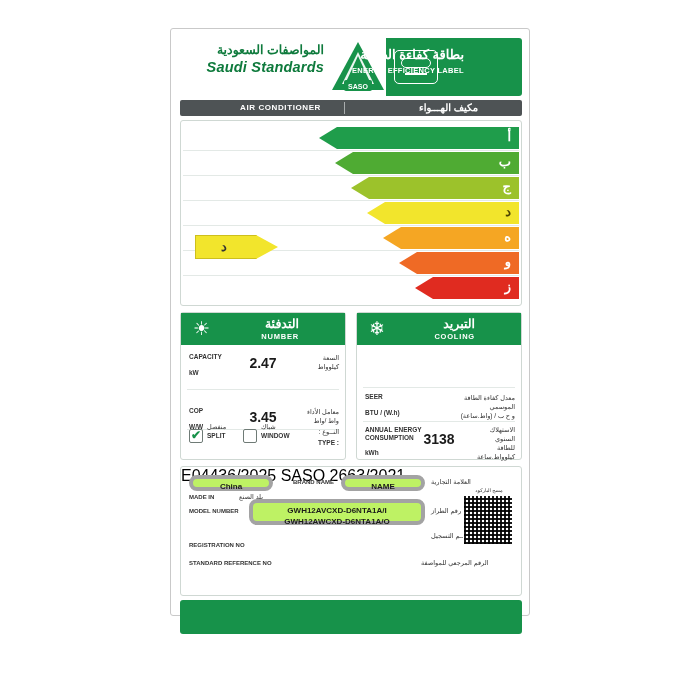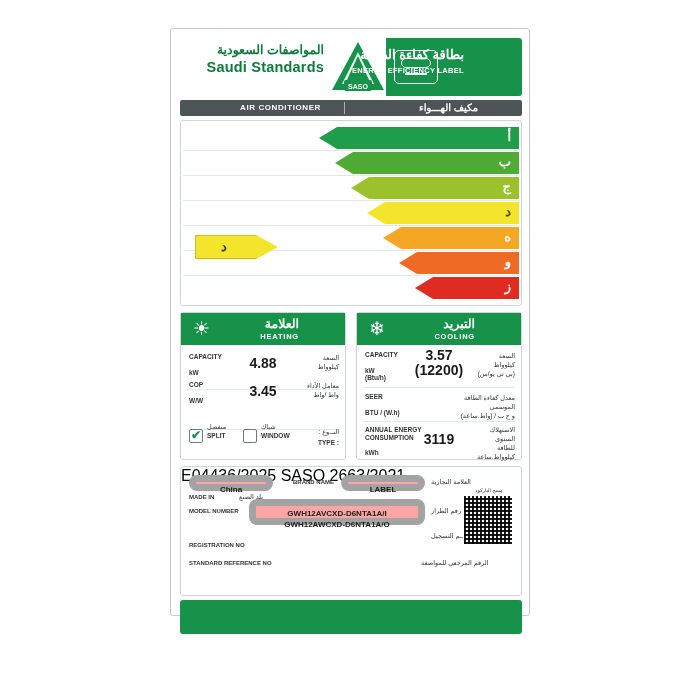--- a/index.html
+++ b/index.html
@@ -54,20 +54,21 @@
     font-weight: bold;
     line-height: 16px;
     direction: rtl;
   }
   .saso-en {
     color: #0e7a3c;
     font-size: 14.5px;
     font-weight: bold;
     line-height: 18px;
     letter-spacing: 0.2px;
+    font-style: italic;
   }
   .saso-logo {
     position: absolute;
     left: 150px;
     top: 2px;
     width: 56px;
     height: 54px;
   }
   .green-banner {
     position: absolute;
@@ -418,23 +419,23 @@
     top: 428px;
     width: 342px;
     height: 130px;
     border: 1px solid #cfd8d3;
     border-radius: 3px;
     box-sizing: border-box;
     background: #ffffff;
   }
   .field {
     position: absolute;
-    border: 7px solid #a3a3a3;
-    box-sizing: border-box;
-    background: #fca5a5;
+    border: 4px solid #a3a3a3;
+    box-sizing: border-box;
+    background: #bef264;
     border-radius: 8px;
   }
   .field .ftext {
     position: absolute;
     left: 0;
     width: 100%;
     text-align: center;
     font-size: 8px;
     font-weight: bold;
     color: #1a1a1a;
@@ -601,32 +602,32 @@
         <div class="ctip-border"></div>
         <div class="cbody"></div>
         <div class="ctip"></div>
         <div class="clabel">د</div>
       </div>
     </div>
 
     <div class="panel panel-heating">
       <div class="panel-head">
         <span class="glyph">☀</span>
-        <span class="ar">العلامة</span>
-        <span class="en">HEATING</span>
+        <span class="ar">التدفئة</span>
+        <span class="en">NUMBER</span>
       </div>
 
       <div class="metric" style="top:36px;">
         <span class="en-label">CAPACITY</span>
         <span class="unit">kW</span>
-        <span class="value">4.88</span>
+        <span class="value">2.47</span>
         <span class="ar-label ml-multi">السعة<br>كيلوواط</span>
       </div>
       <div class="metric-sep" style="top:76px;"></div>
-      <div class="metric" style="top:64px;">
+      <div class="metric" style="top:90px;">
         <span class="en-label">COP</span>
         <span class="unit">W/W</span>
         <span class="value">3.45</span>
         <span class="ar-label ml-multi">معامل الأداء<br>واط /واط</span>
       </div>
       <div class="metric-sep" style="top:116px;"></div>
 
       <div class="split-row">
         <div class="chk checked" style="left:8px; top:8px;"></div>
         <span class="chk-text" style="left:26px; top:11px;">SPLIT</span>
@@ -641,52 +642,46 @@
       </div>
     </div>
 
     <div class="panel panel-cooling">
       <div class="panel-head cool">
         <span class="glyph">❄</span>
         <span class="ar">التبريد</span>
         <span class="en">COOLING</span>
       </div>
 
-      <div class="metric" style="top:34px;">
-        <span class="en-label">CAPACITY</span>
-        <span class="unit ml-multi">kW<br>(Btu/h)</span>
-        <span class="value two-line ml-multi">3.57<br>(12200)</span>
-        <span class="ar-label ml-multi">السعة<br>كيلوواط<br>(بي تي يو/س)</span>
-      </div>
       <div class="metric-sep" style="top:74px;"></div>
 
       <div class="metric" style="top:76px;">
         <span class="en-label">SEER</span>
         <span class="unit ml-multi">BTU / (W.h)</span>
         <span class="ar-label ml-multi" style="width:60px;">معدل كفاءة الطاقة الموسمي<br>و ح ب / (واط.ساعة)</span>
       </div>
       <div class="metric-sep" style="top:108px;"></div>
 
       <div class="metric" style="top:110px;">
         <span class="en-label ml-multi" style="width:58px; top:3px;">ANNUAL ENERGY CONSUMPTION</span>
         <span class="unit" style="top:26px;">kWh</span>
-        <span class="value" style="top:8px;">3119</span>
+        <span class="value" style="top:8px;">3138</span>
         <span class="ar-label ml-multi" style="top:2px;">الاستهلاك السنوي<br>للطاقة<br>كيلوواط.ساعة</span>
       </div>
     </div>
 
     <div class="info-box">
       <div class="field" style="left:8px; top:8px; width:84px; height:16px;">
         <span class="ftext" style="top:3px;">China</span>
       </div>
       <span class="flabel-en" style="left:8px; top:27px;">MADE IN</span>
       <span class="flabel-ar" style="left:58px; top:26px;">بلد الصنع</span>
 
       <div class="field" style="left:160px; top:8px; width:84px; height:16px;">
-        <span class="ftext" style="top:3px;">LABEL</span>
+        <span class="ftext" style="top:3px;">NAME</span>
       </div>
       <span class="flabel-en" style="left:112px; top:12px;">BRAND NAME</span>
       <span class="flabel-ar" style="left:250px; top:11px;">العلامة التجارية</span>
 
       <div class="field" style="left:68px; top:32px; width:176px; height:26px;">
         <span class="ftext" style="top:3px;">GWH12AVCXD-D6NTA1A/I</span>
         <span class="ftext" style="top:14px;">GWH12AWCXD-D6NTA1A/O</span>
       </div>
       <span class="flabel-en" style="left:8px; top:41px;">MODEL NUMBER</span>
       <span class="flabel-ar" style="left:250px; top:40px;">رقم الطراز</span>

